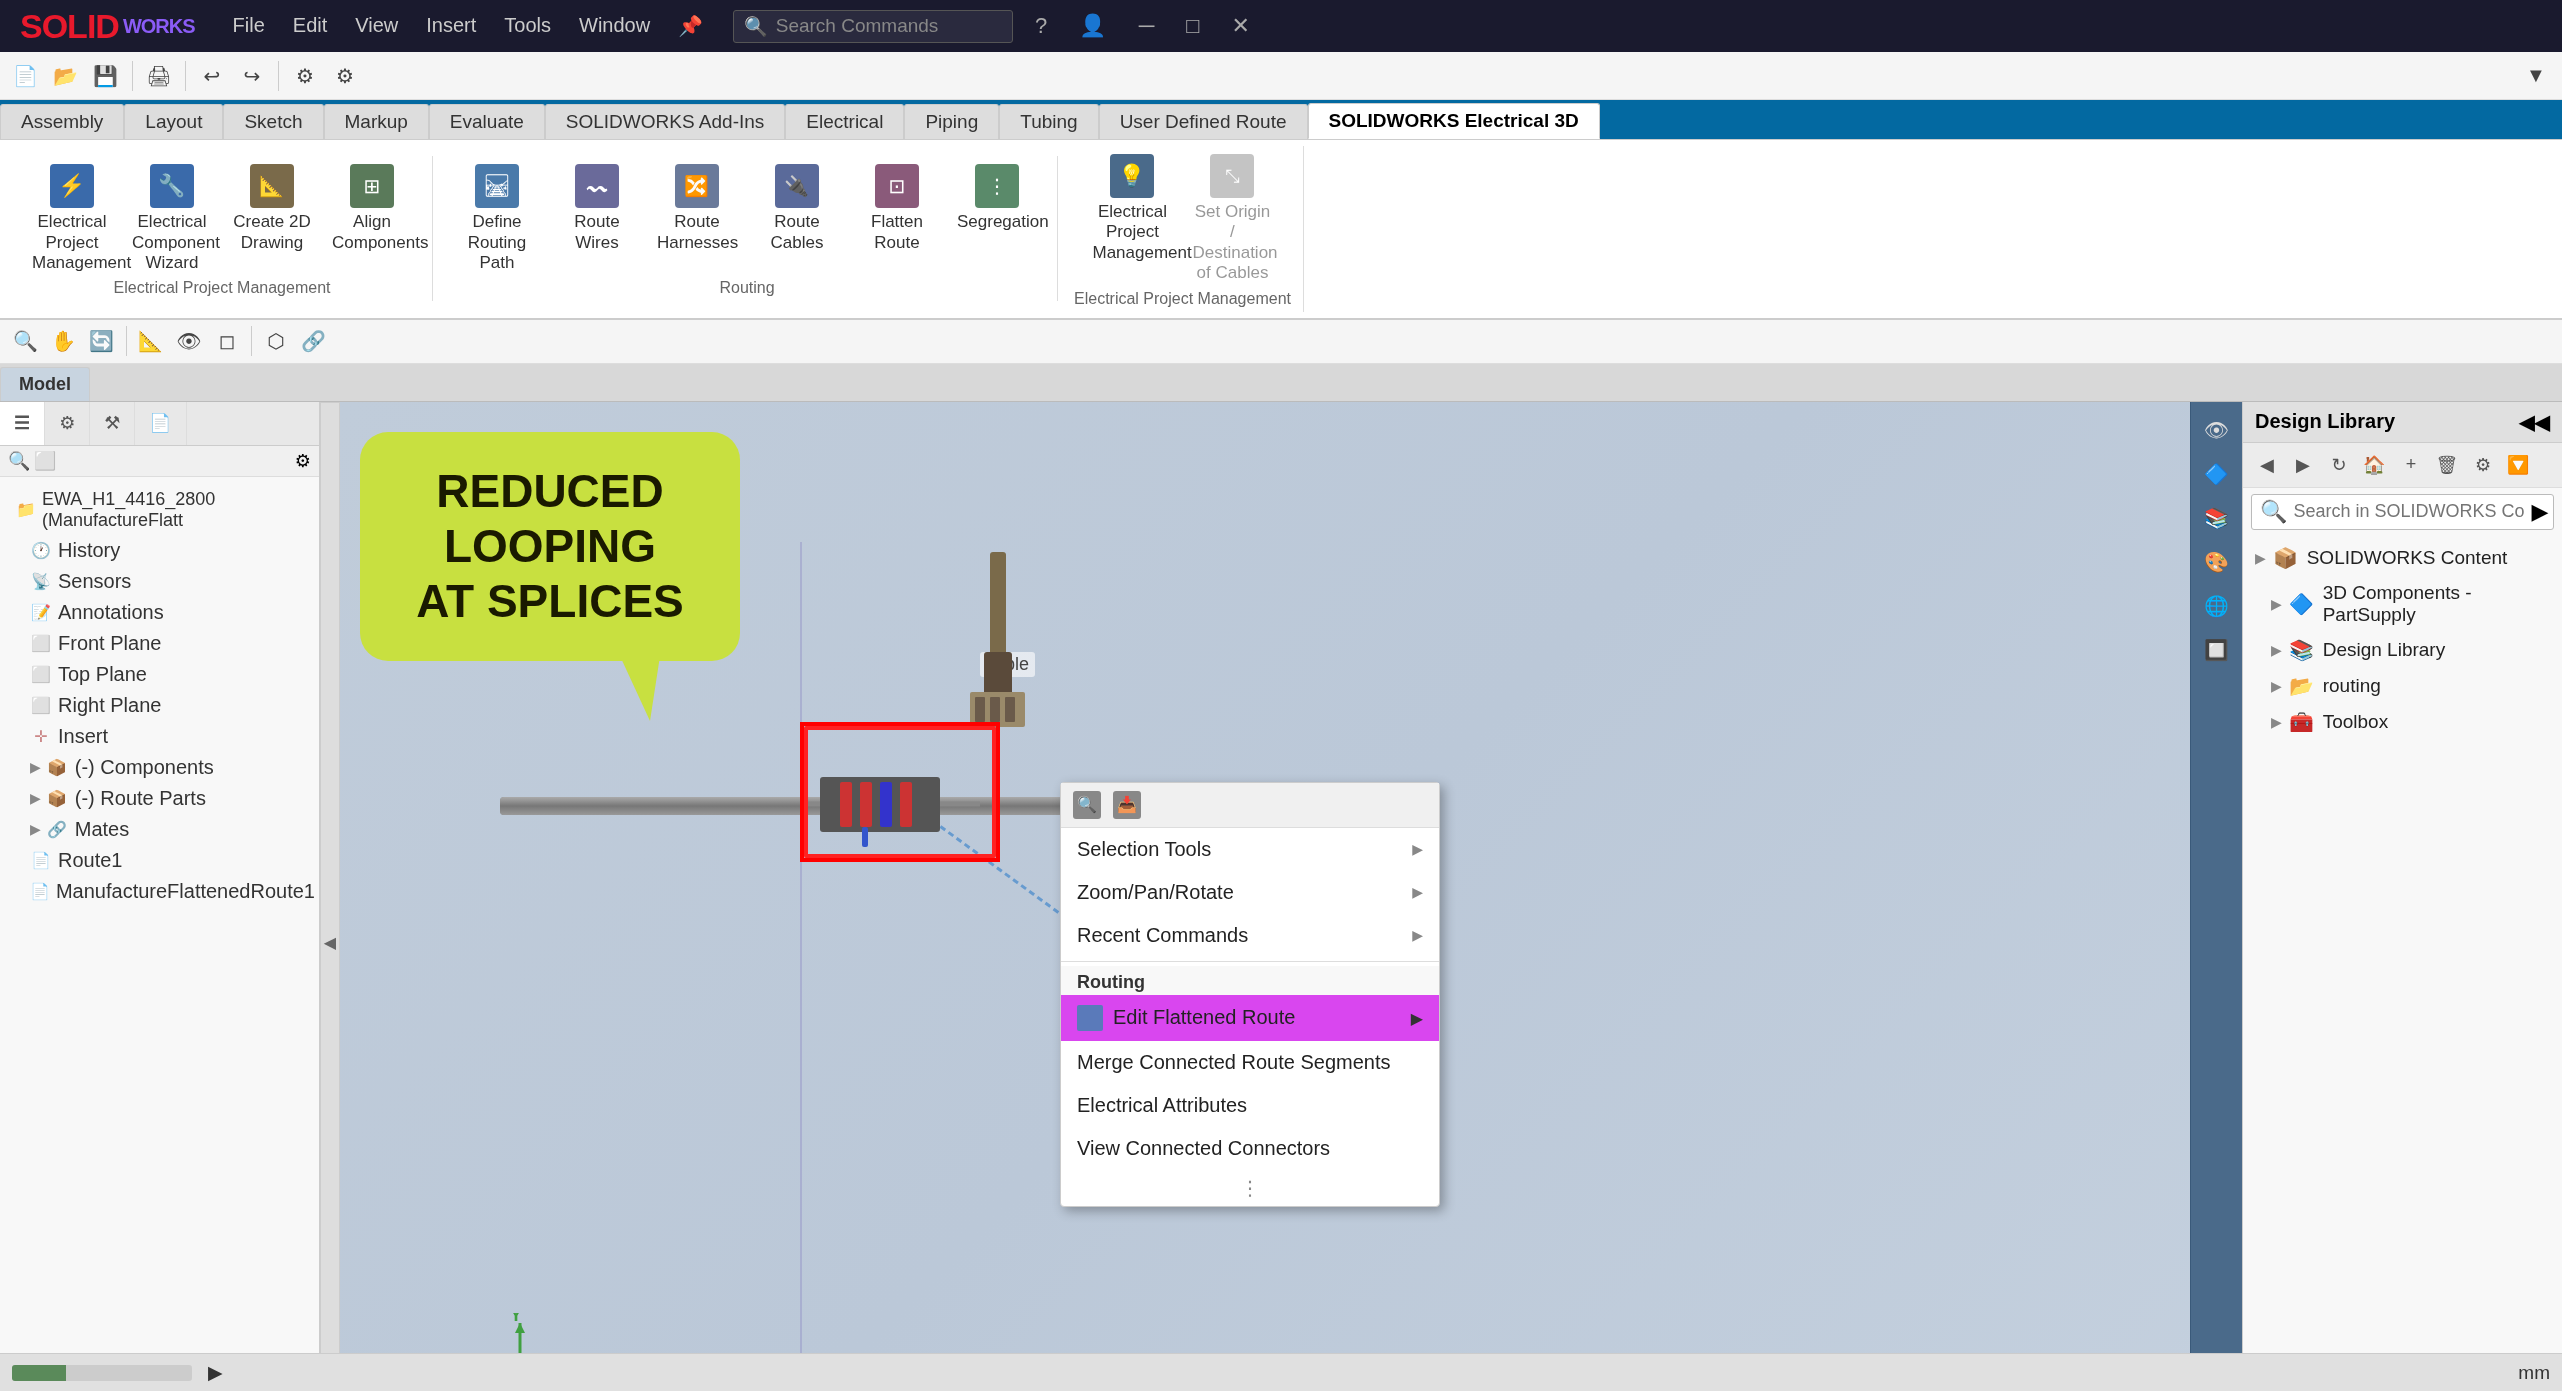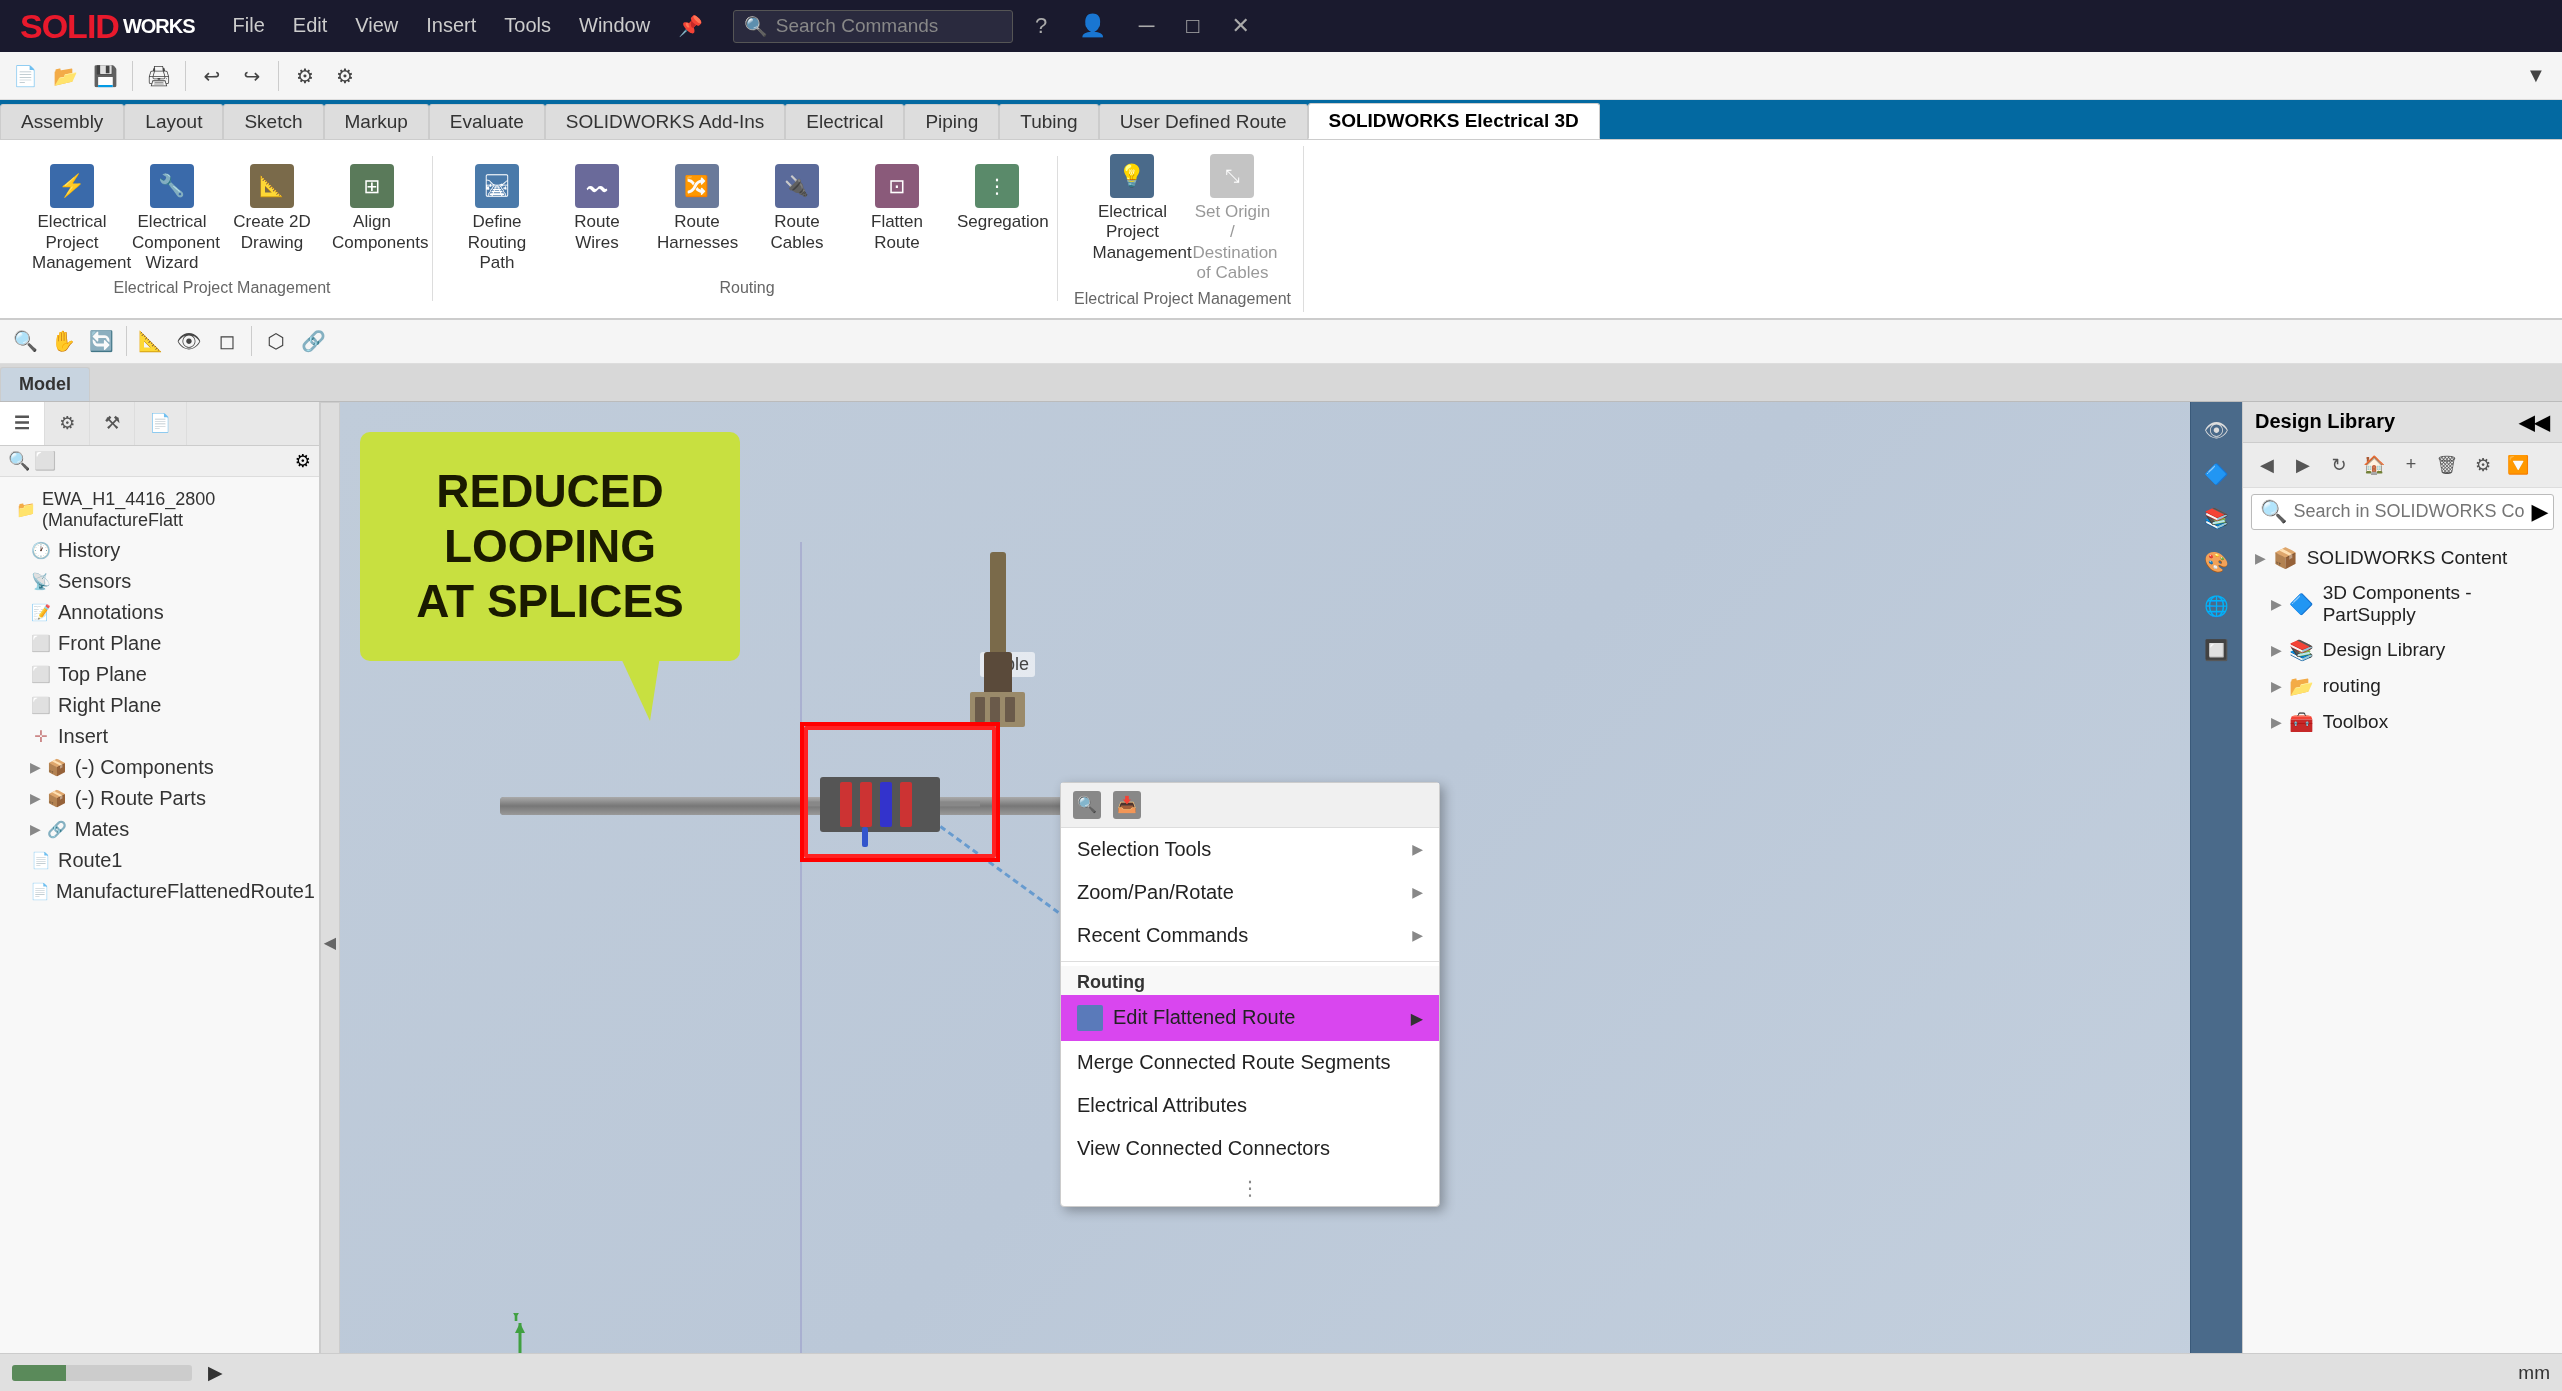--- a/index.html
+++ b/index.html
@@ -248,21 +248,21 @@
       background: #c8d4e0;
       overflow: hidden;
     }
 
     
     #speech-bubble {
       position: absolute;
       top: 30px;
       left: 20px;
       background: #c8e040;
-      border-radius: 10px;
+      border-radius: 28px;
       padding: 32px 40px;
       font-size: 46px;
       font-weight: 900;
       color: #1a1a00;
       text-transform: uppercase;
       line-height: 1.2;
       max-width: 380px;
       text-align: center;
       z-index: 10;
     }
@@ -550,21 +550,21 @@
       flex-direction: column;
       gap: 2px;
     }
   </style>
 </head>
 <body>
 
 <div id="titlebar">
   <div class="logo">
     <span style="color:#e8192c; font-size:34px; font-weight:900;">SOLID</span>
-      <span style="color:#ffffff;">WORKS</span>
+      <span style="color:#8b5cf6;">WORKS</span>
   </div>
   <div id="menu-bar">
     <span class="menu-item">File</span>
     <span class="menu-item">Edit</span>
     <span class="menu-item">View</span>
     <span class="menu-item">Insert</span>
     <span class="menu-item">Tools</span>
     <span class="menu-item">Window</span>
     <span class="menu-item">📌</span>
   </div>

